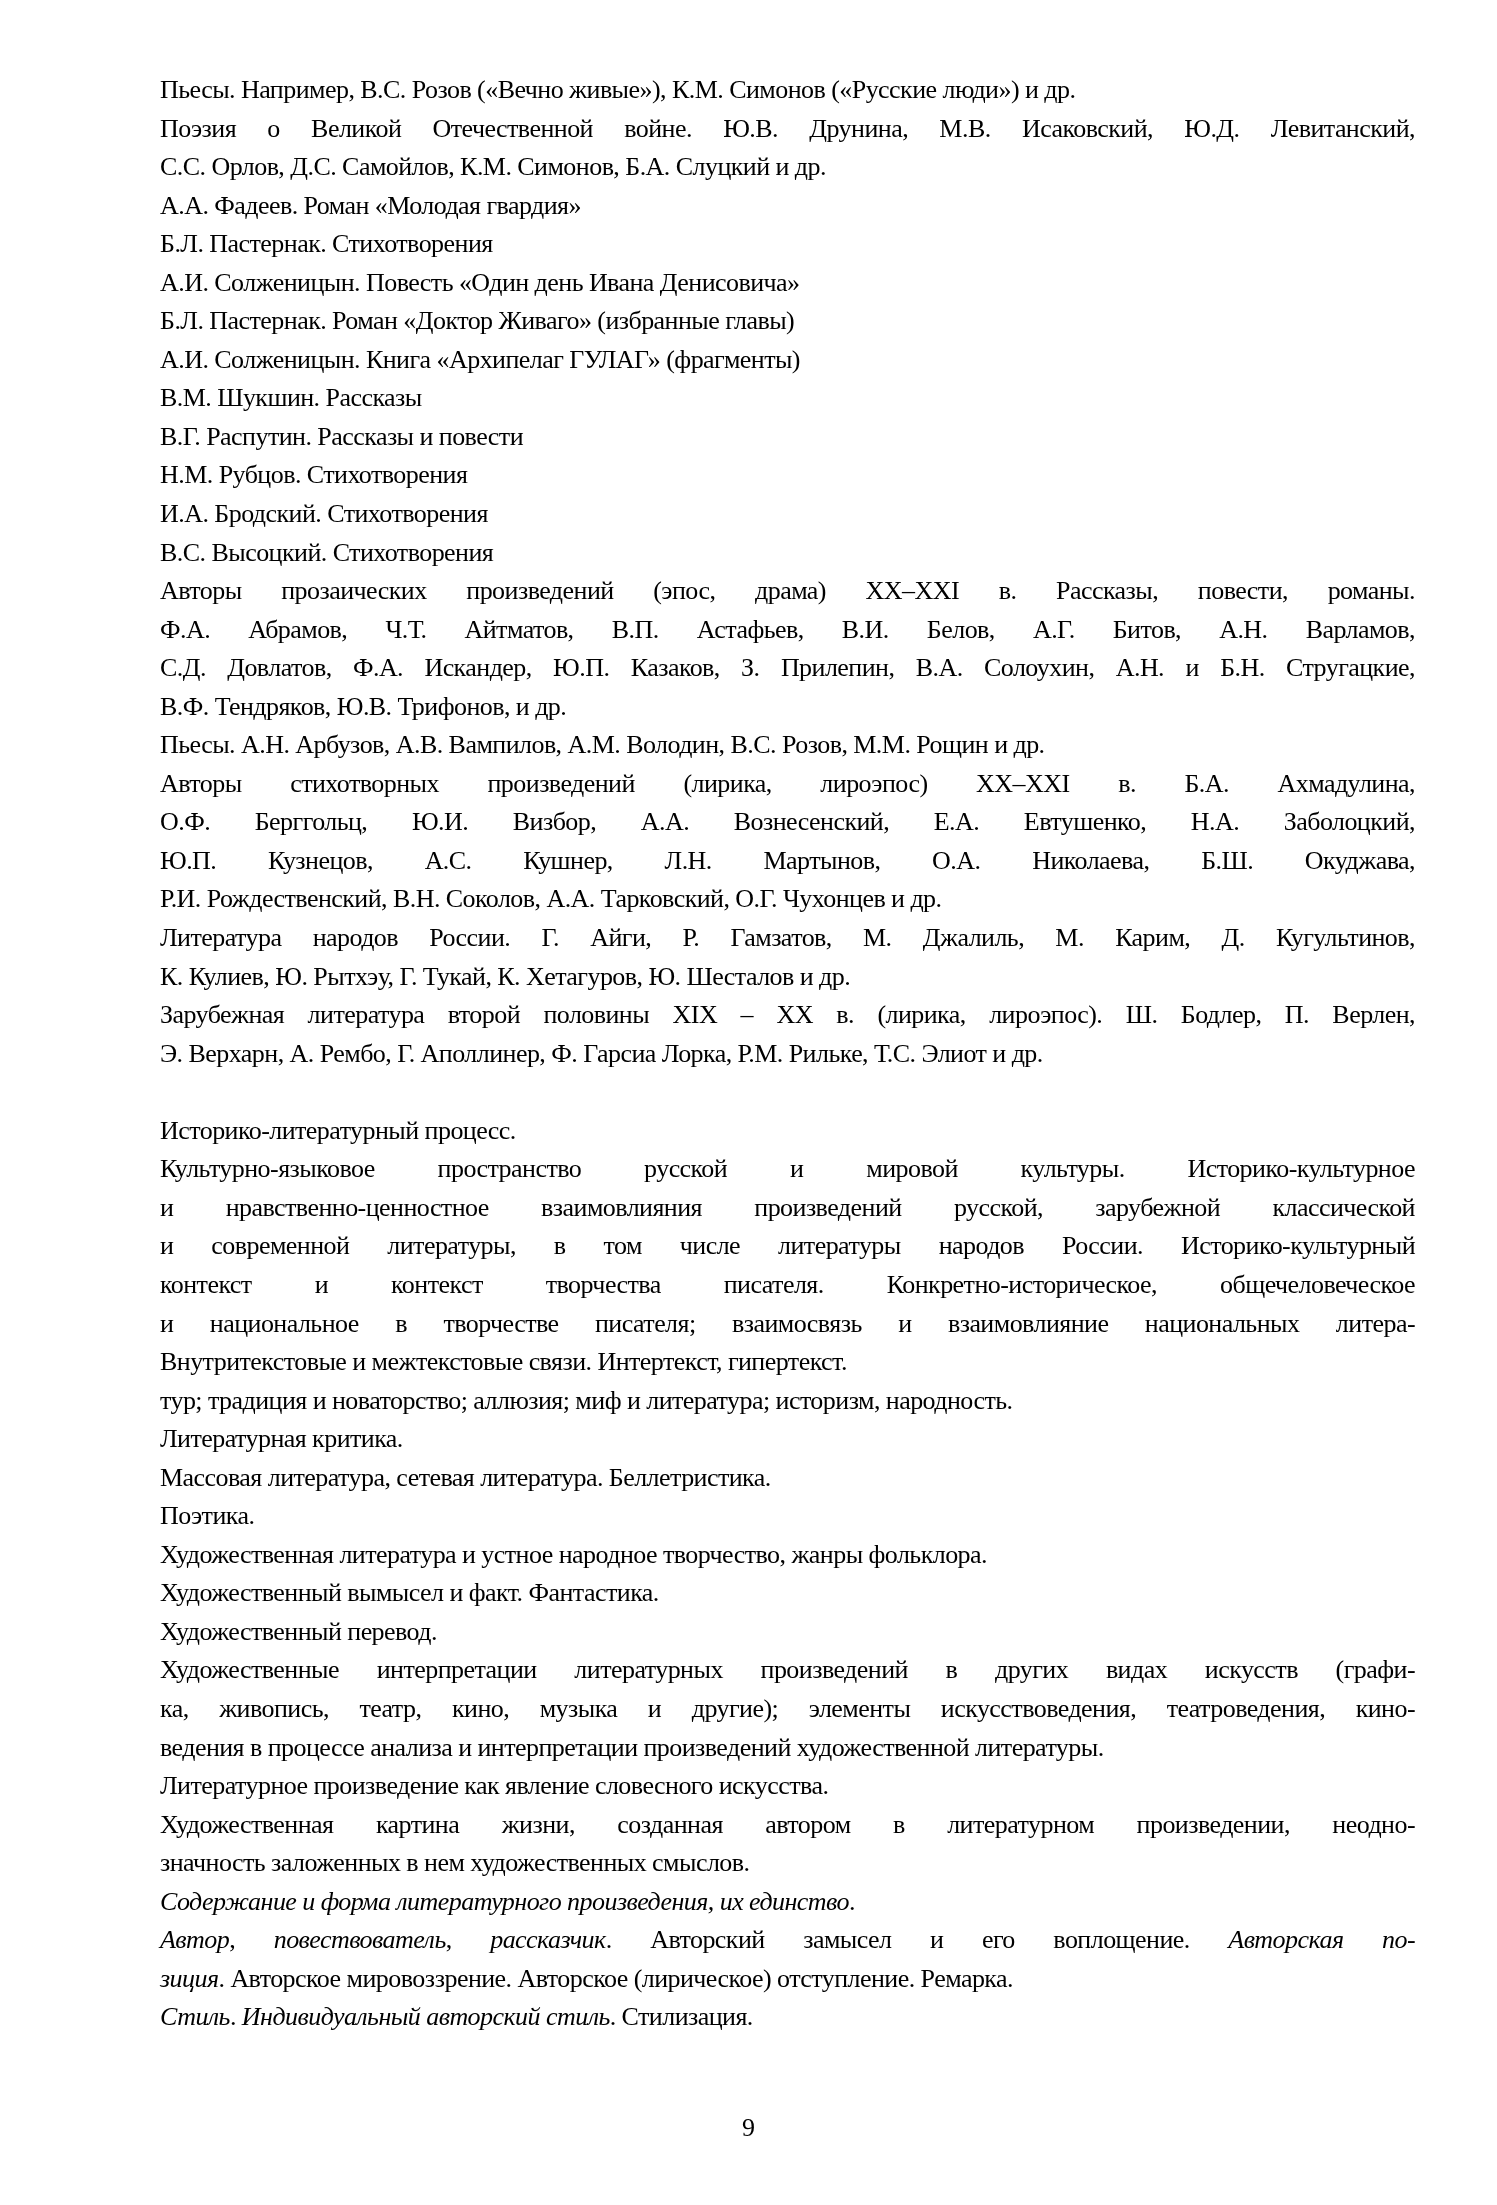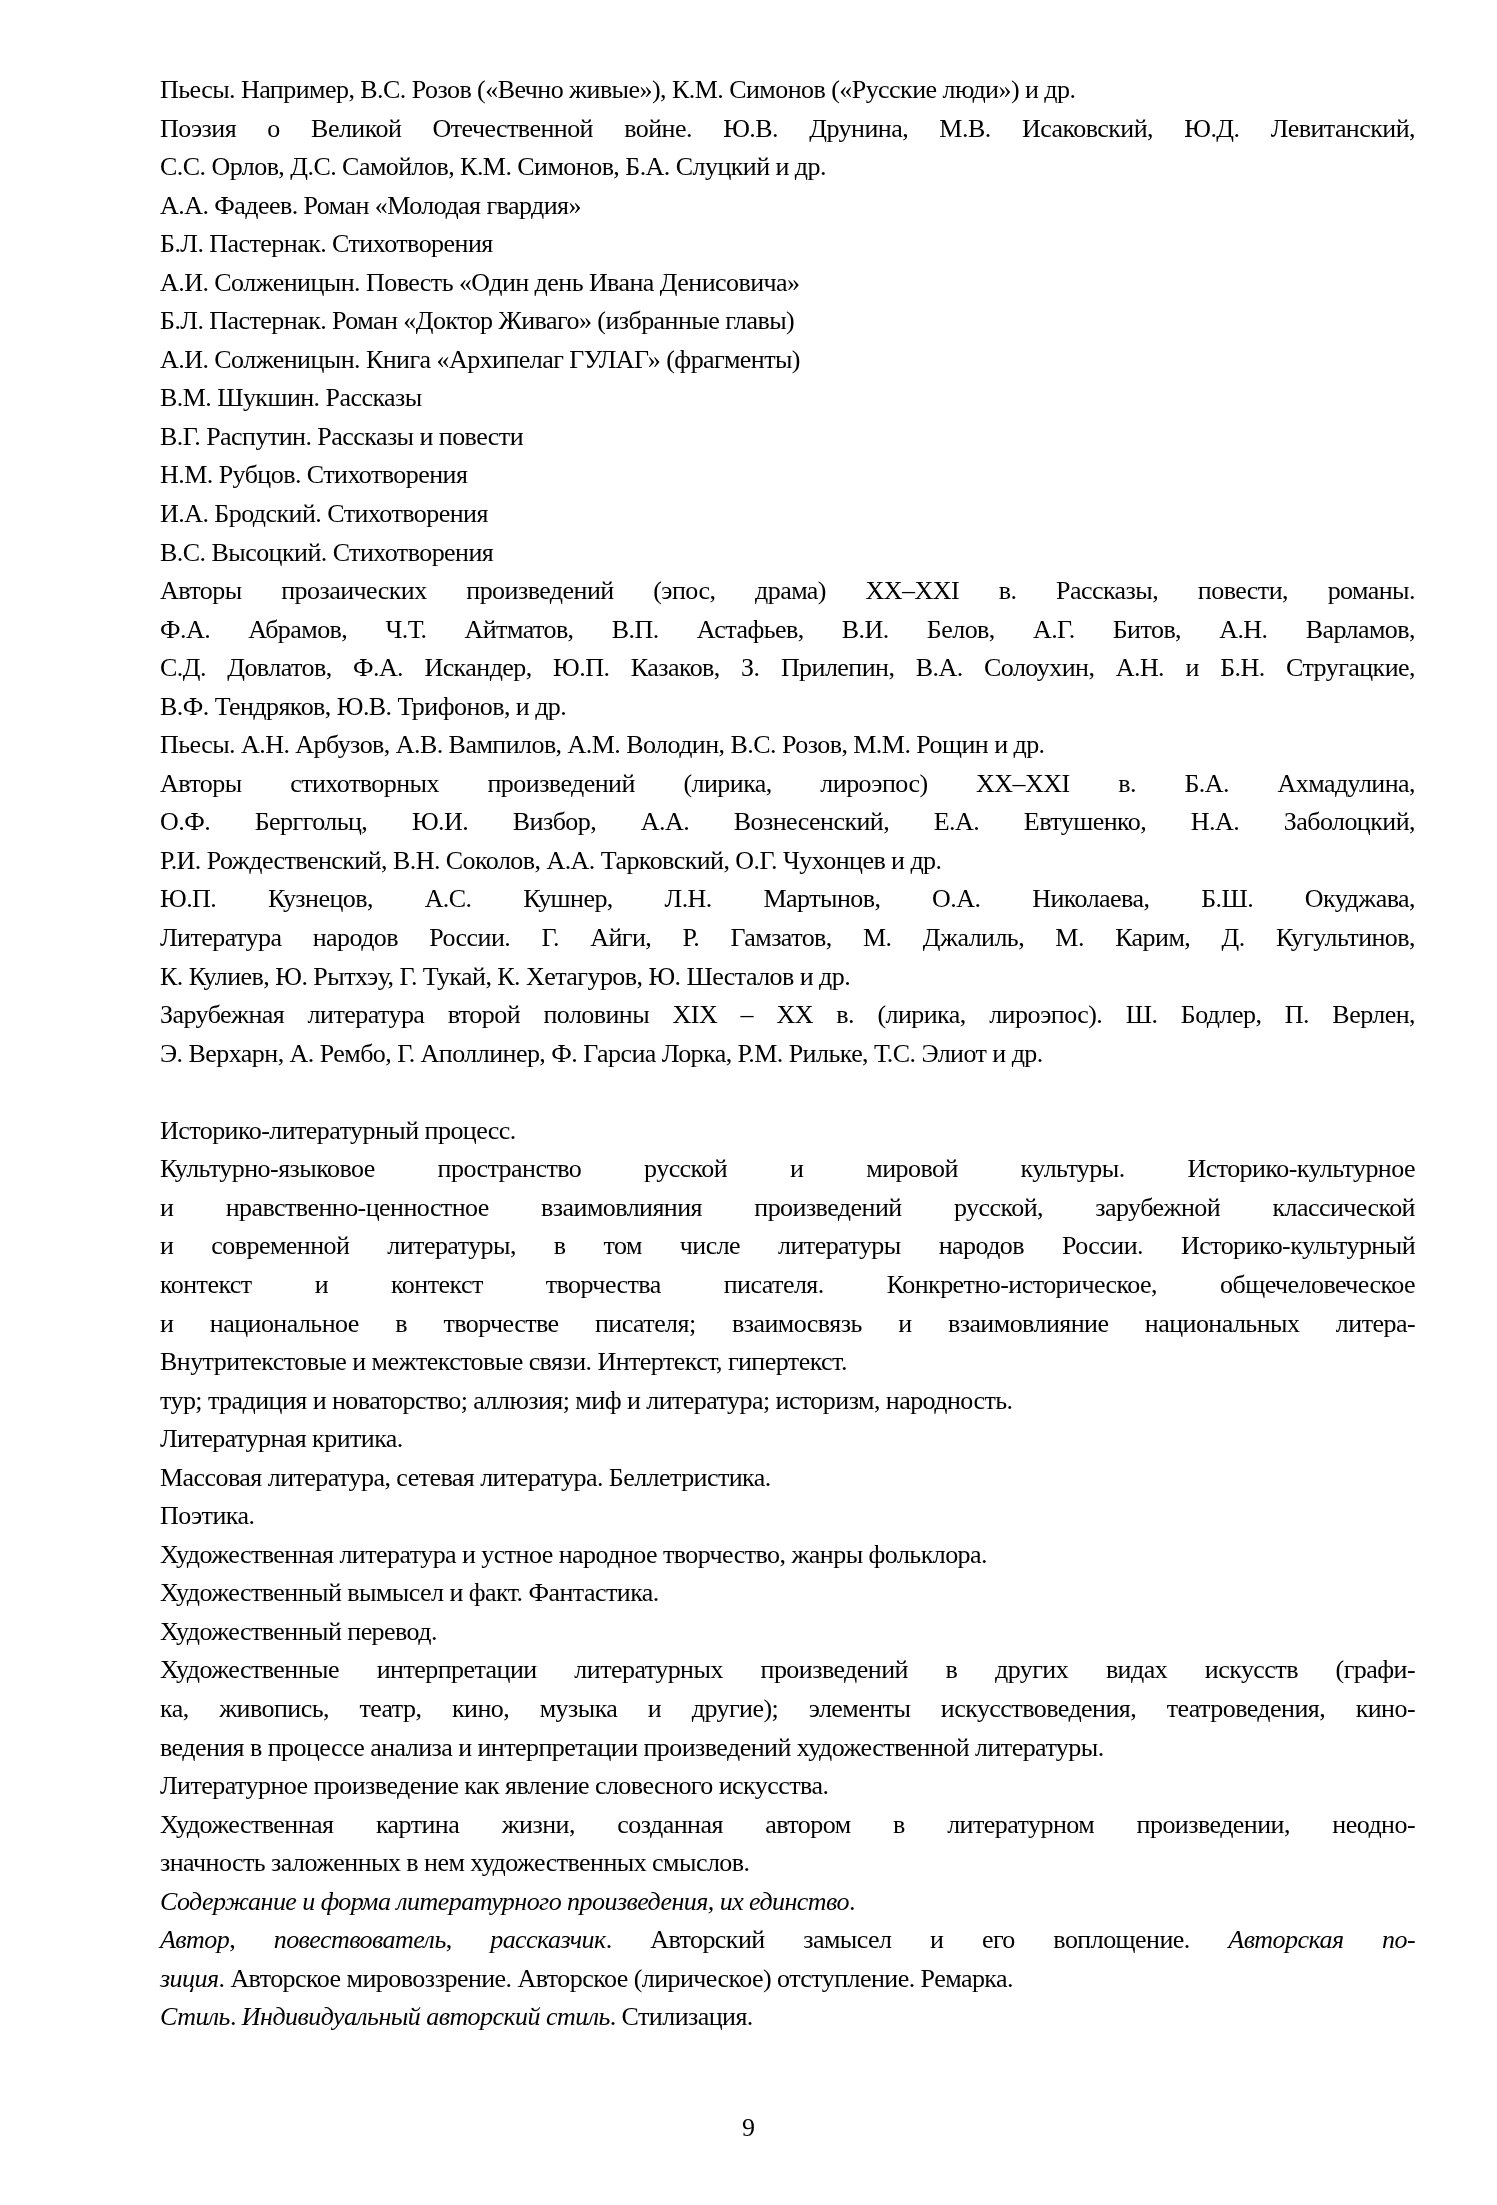--- a/index.html
+++ b/index.html
@@ -37,22 +37,22 @@
     <span class="line">Н.М. Рубцов. Стихотворения</span>
     <span class="line">И.А. Бродский. Стихотворения</span>
     <span class="line">В.С. Высоцкий. Стихотворения</span>
     <span class="line j">Авторы прозаических произведений (эпос, драма) XX–XXI в. Рассказы, повести, романы.</span>
     <span class="line j">Ф.А. Абрамов, Ч.Т. Айтматов, В.П. Астафьев, В.И. Белов, А.Г. Битов, А.Н. Варламов,</span>
     <span class="line j">С.Д. Довлатов, Ф.А. Искандер, Ю.П. Казаков, З. Прилепин, В.А. Солоухин, А.Н. и Б.Н. Стругацкие,</span>
     <span class="line">В.Ф. Тендряков, Ю.В. Трифонов, и др.</span>
     <span class="line">Пьесы. А.Н. Арбузов, А.В. Вампилов, А.М. Володин, В.С. Розов, М.М. Рощин и др.</span>
     <span class="line j">Авторы стихотворных произведений (лирика, лироэпос) XX–XXI в. Б.А. Ахмадулина,</span>
     <span class="line j">О.Ф. Берггольц, Ю.И. Визбор, А.А. Вознесенский, Е.А. Евтушенко, Н.А. Заболоцкий,</span>
+    <span class="line j">Ю.П. Кузнецов, А.С. Кушнер, Л.Н. Мартынов, О.А. Николаева, Б.Ш. Окуджава,</span>
     <span class="line">Р.И. Рождественский, В.Н. Соколов, А.А. Тарковский, О.Г. Чухонцев и др.</span>
-    <span class="line j">Ю.П. Кузнецов, А.С. Кушнер, Л.Н. Мартынов, О.А. Николаева, Б.Ш. Окуджава,</span>
     <span class="line j">Литература народов России. Г. Айги, Р. Гамзатов, М. Джалиль, М. Карим, Д. Кугультинов,</span>
     <span class="line">К. Кулиев, Ю. Рытхэу, Г. Тукай, К. Хетагуров, Ю. Шесталов и др.</span>
     <span class="line j">Зарубежная литература второй половины XIX – XX в. (лирика, лироэпос). Ш. Бодлер, П. Верлен,</span>
     <span class="line">Э. Верхарн, А. Рембо, Г. Аполлинер, Ф. Гарсиа Лорка, Р.М. Рильке, Т.С. Элиот и др.</span>
     <span class="line blank"></span>
     <span class="line">Историко-литературный процесс.</span>
     <span class="line j">Культурно-языковое пространство русской и мировой культуры. Историко-культурное</span>
     <span class="line j">и нравственно-ценностное взаимовлияния произведений русской, зарубежной классической</span>
     <span class="line j">и современной литературы, в том числе литературы народов России. Историко-культурный</span>
     <span class="line j">контекст и контекст творчества писателя. Конкретно-историческое, общечеловеческое</span>

